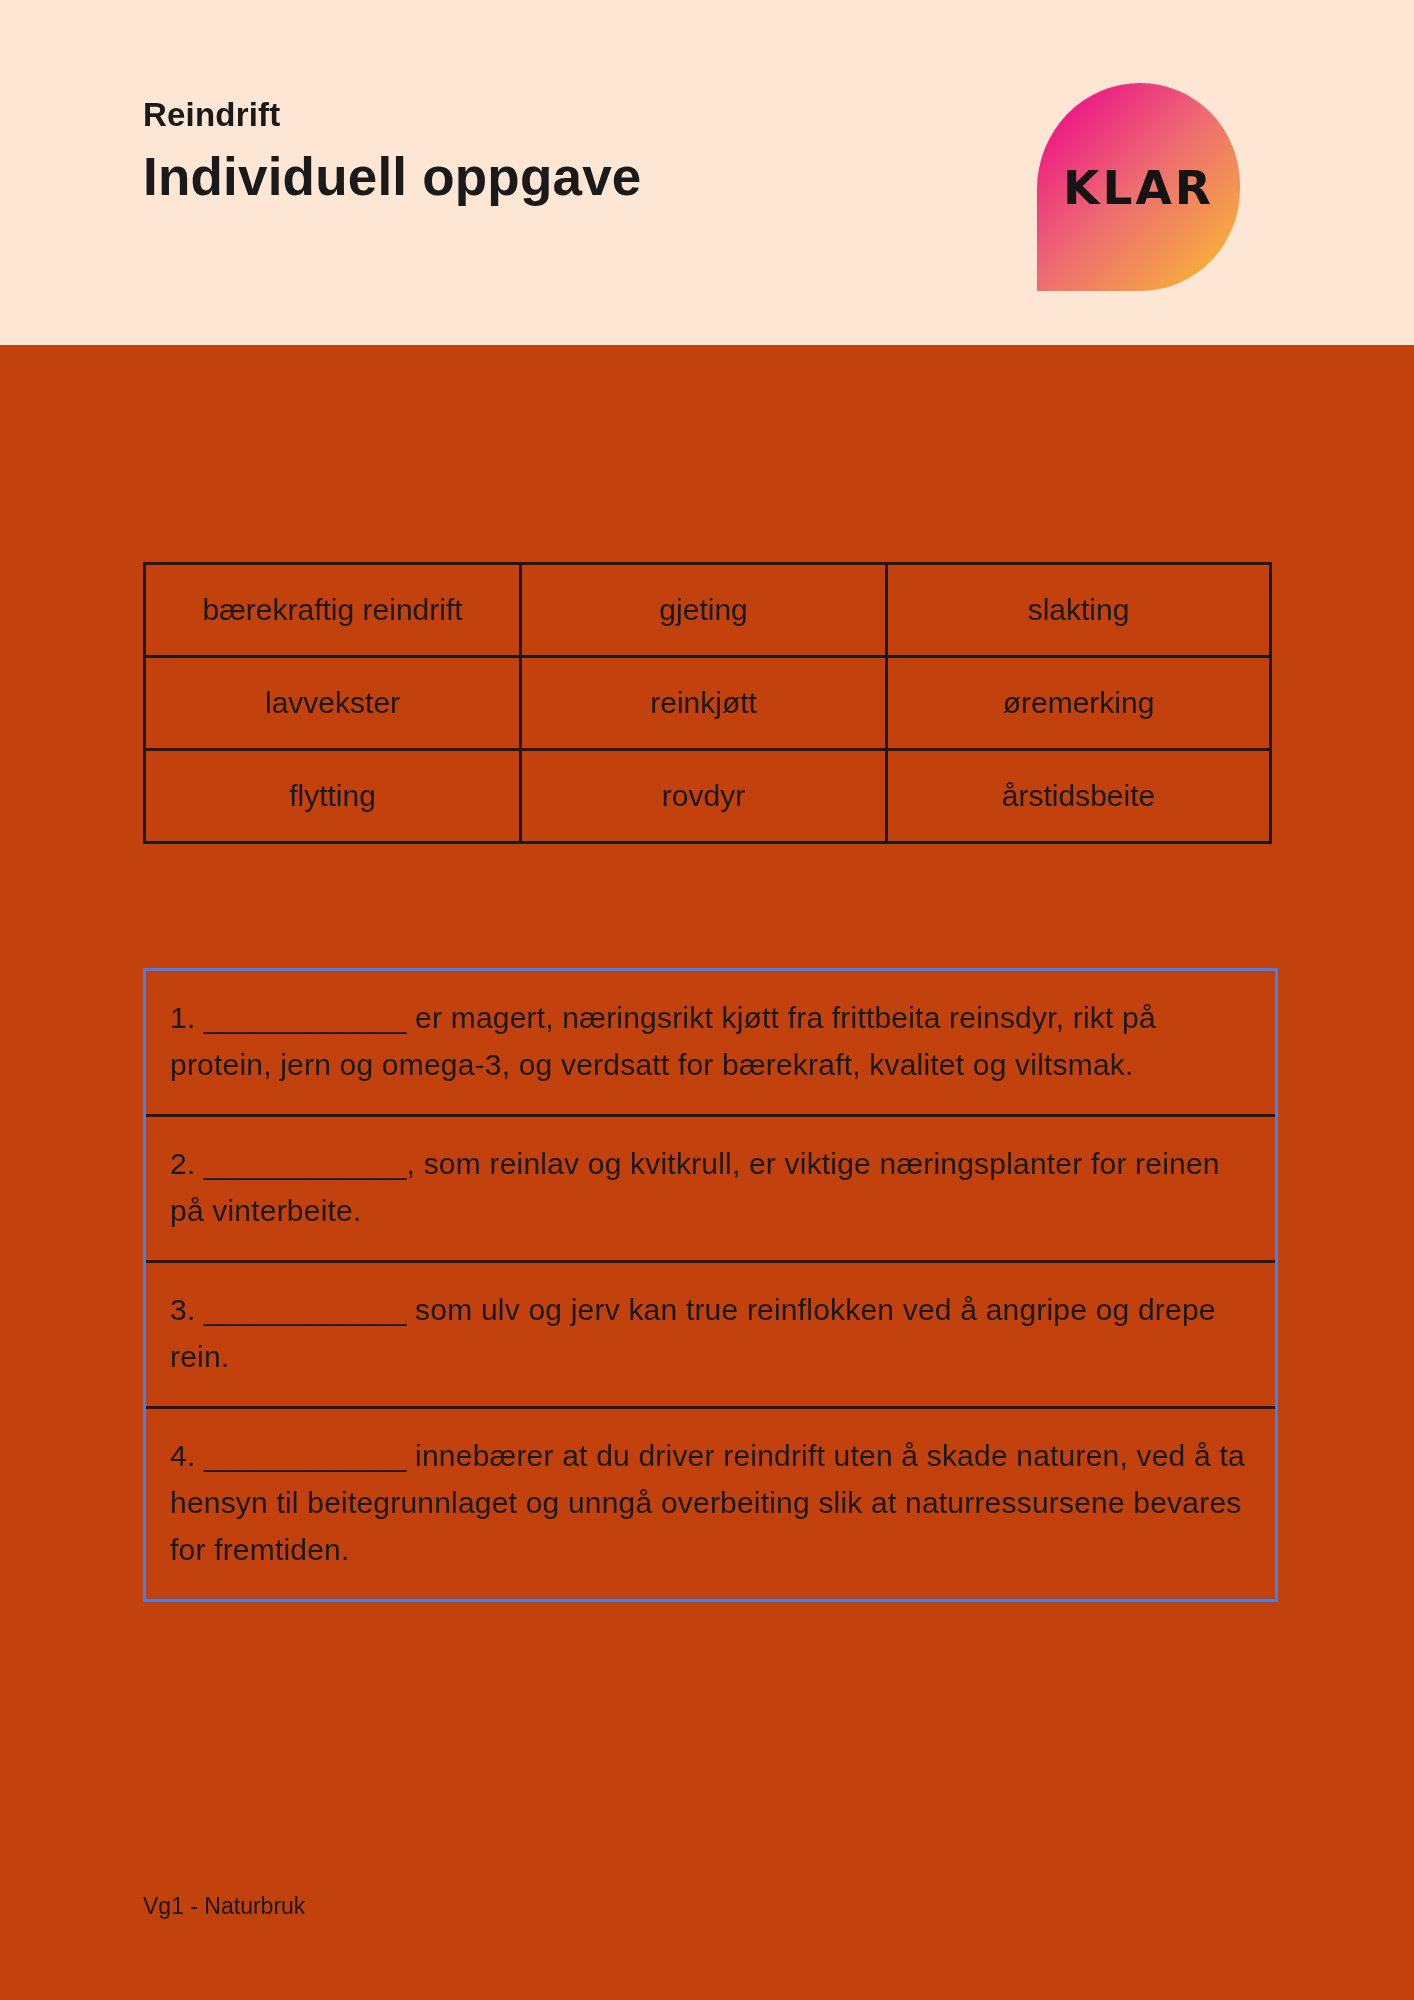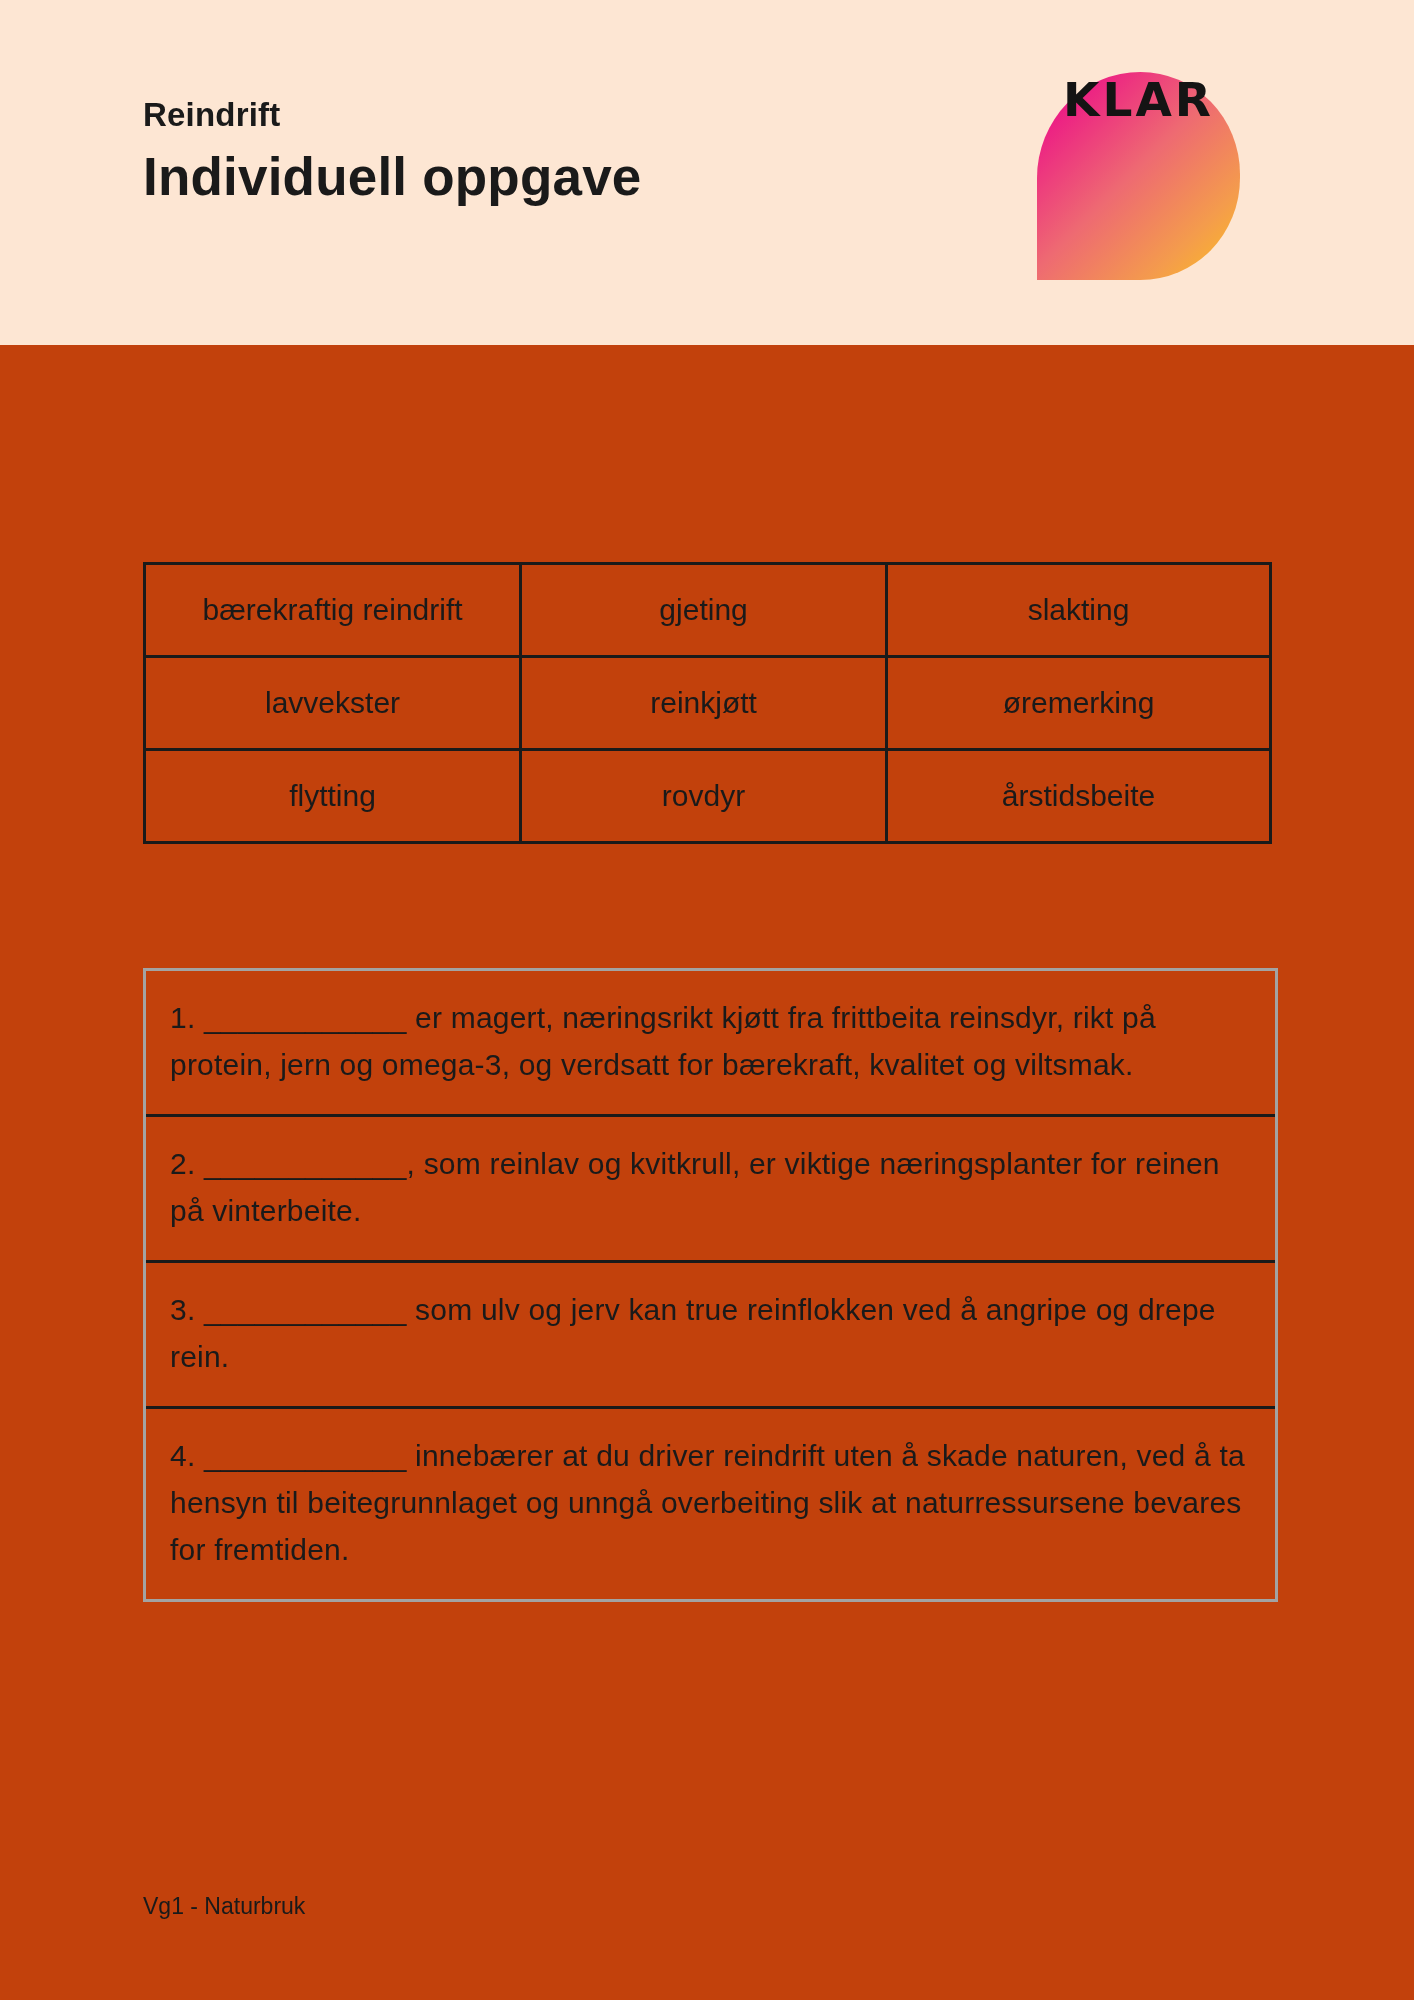--- a/index.html
+++ b/index.html
@@ -19,29 +19,29 @@
   }
   .kicker {
     position:absolute; left:143px; top:96px;
     font-size:33px; font-weight:bold; letter-spacing:0.2px;
   }
   .title {
     position:absolute; left:143px; top:146px;
     font-size:53px; font-weight:bold; letter-spacing:0.2px;
   }
   .logo {
-    position:absolute; left:1037px; top:72px;
+    position:absolute; left:1037px; top:83px;
     width:203px; height:208px;
     border-radius:52% 50% 50% 0;
     background:linear-gradient(135deg,
       var(--logo-c1,#ec0e88) 8%,
       var(--logo-c2,#ee6a72) 48%,
       var(--logo-c3,#f49c4c) 78%,
       var(--logo-c4,#fcc01e) 100%);
-    display:flex; align-items:flex-start; justify-content:center;
+    display:flex; align-items:center; justify-content:center;
   }
   .logo-text {
     font-family:"DejaVu Sans", sans-serif;
     font-weight:800; font-size:47px; letter-spacing:3px;
     color:#141414;
   }
   
   .task-heading {
     position:absolute; left:143px; top:438px;
     font-size:29px; font-weight:bold;
@@ -56,21 +56,21 @@
     border:3px solid #1a1a1a;
     height:90px;
     text-align:center; vertical-align:middle;
     font-size:30px;
     padding:0 10px;
   }
   
   .qbox {
     position:absolute; left:143px; top:968px;
     width:1129px;
-    border:3px solid #a3a3a3;
+    border:3px solid #3b82f6;
   }
   .qrow {
     border-bottom:3px solid #1a1a1a;
     padding:23px 24px 26px 24px;
     font-size:30px; line-height:47px;
     letter-spacing:0.2px;
   }
   .qrow:last-child { border-bottom:none; }
   
   .footer {

